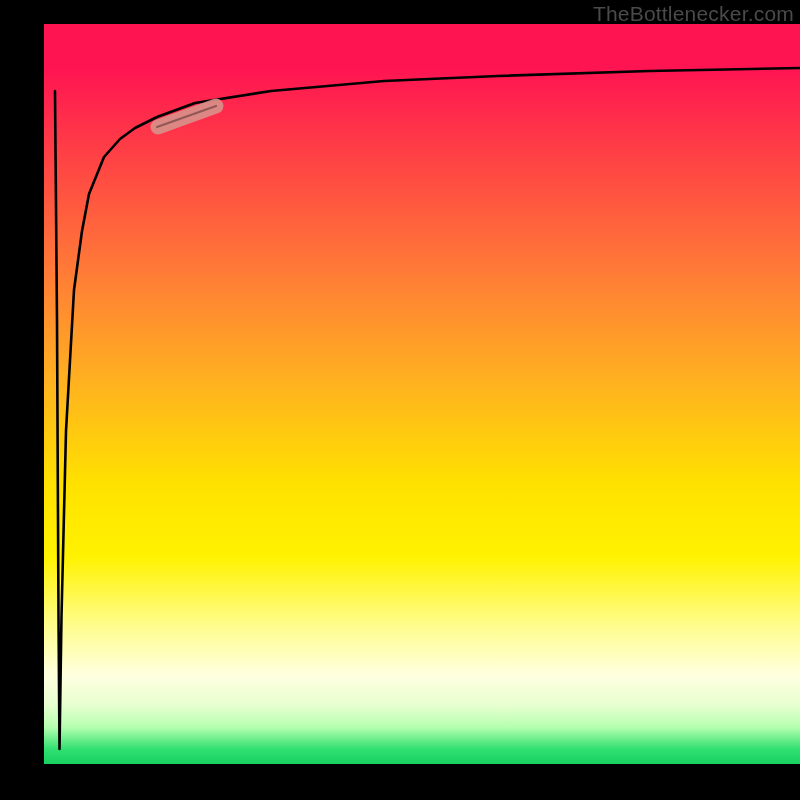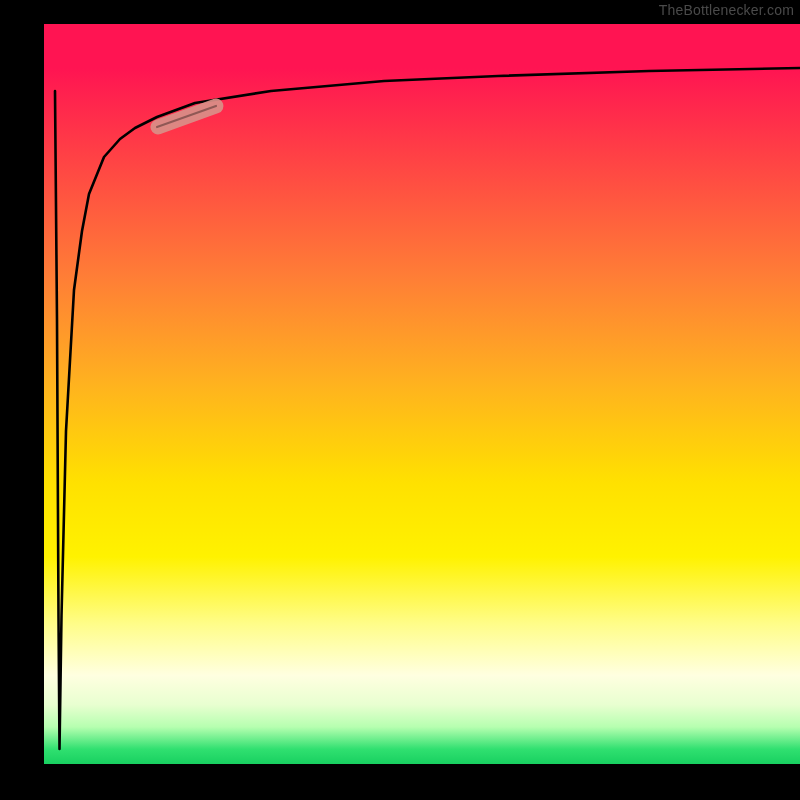--- a/index.html
+++ b/index.html
@@ -9,21 +9,21 @@
     background: #000;
     font-family: Arial, Helvetica, sans-serif;
     position: relative;
     overflow: hidden;
   }
   .watermark {
     position: absolute;
     top: 2px;
     right: 6px;
     color: #4a4a4a;
-    font-size: 14px;
+    font-size: 21px;
     font-weight: 400;
     z-index: 10;
     letter-spacing: 0.2px;
   }
   .plot-area {
     position: absolute;
     left: 44px;
     top: 24px;
     width: 756px;
     height: 740px;

